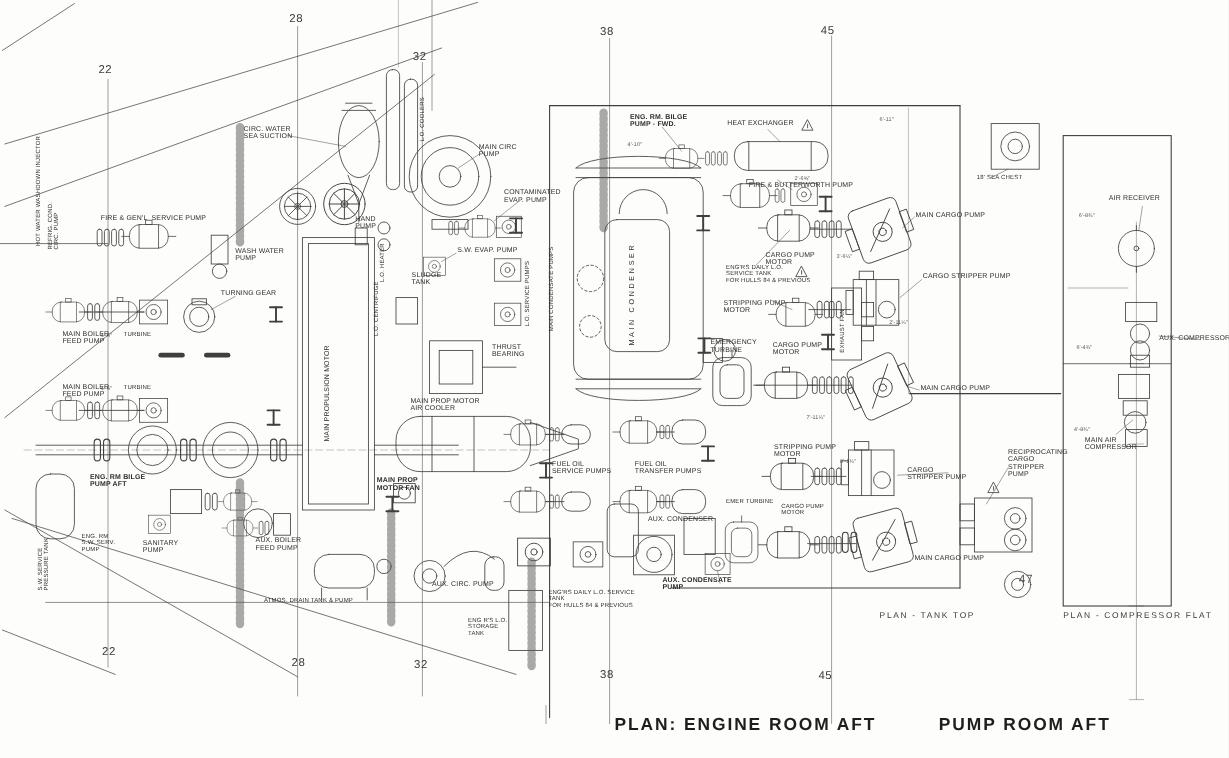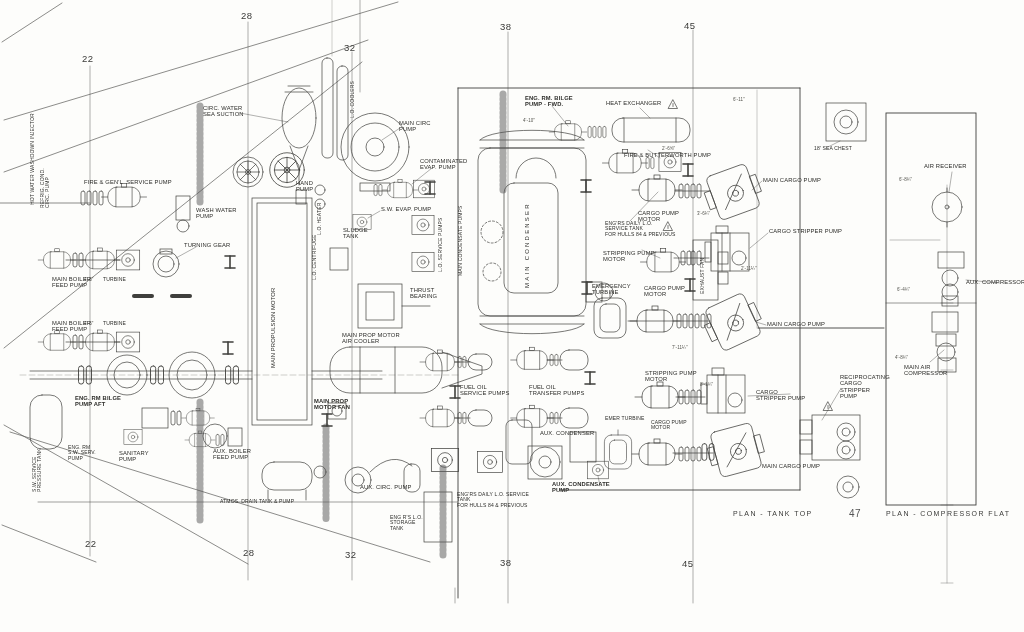--- a/index.html
+++ b/index.html
@@ -542,28 +542,32 @@
       <div class="frame-num" style="left: 82px; top: 53px;">22</div>
       <div class="frame-num" style="left: 241px; top: 10px;">28</div>
       <div class="frame-num" style="left: 344px; top: 42px;">32</div>
       <div class="frame-num" style="left: 500px; top: 21px;">38</div>
       <div class="frame-num" style="left: 684px; top: 20px;">45</div>
       <div class="frame-num" style="left: 85px; top: 538px;">22</div>
       <div class="frame-num" style="left: 243px; top: 547px;">28</div>
       <div class="frame-num" style="left: 345px; top: 549px;">32</div>
       <div class="frame-num" style="left: 500px; top: 557px;">38</div>
       <div class="frame-num" style="left: 682px; top: 558px;">45</div>
-      <div class="frame-num lt" style="left: 849px; top: 508px;">47</div>
+      <div class="frame-num lt" style="left: 849px; top: 478px;">47</div>
       <div class="dim" style="left: 523px; top: 118px;">4'-10"</div>
       <div class="dim" style="left: 733px; top: 97px;">6'-11"</div>
       <div class="dim" style="left: 662px; top: 146px;">2'-6⅝"</div>
       <div class="dim" style="left: 697px; top: 211px;">3'-6¼"</div>
       <div class="dim" style="left: 741px; top: 266px;">2'-11¼"</div>
       <div class="dim" style="left: 672px; top: 345px;">7'-11¼"</div>
       <div class="dim" style="left: 84px; top: 277px;">4'-6"</div>
       <div class="dim" style="left: 84px; top: 321px;">4'-6"</div>
       <div class="dim" style="left: 899px; top: 177px;">6'-8¾"</div>
       <div class="dim" style="left: 897px; top: 287px;">6'-4¾"</div>
       <div class="dim" style="left: 895px; top: 355px;">4'-8¾"</div>
       <div class="dim" style="left: 700px; top: 382px;">8'-1¾"</div>
     </div>
 
+  <div id="title-row">
+    <span>PLAN:  ENGINE ROOM AFT</span>
+    <span>PUMP ROOM AFT</span>
+  </div>
 </div>
 
 </body></html>

